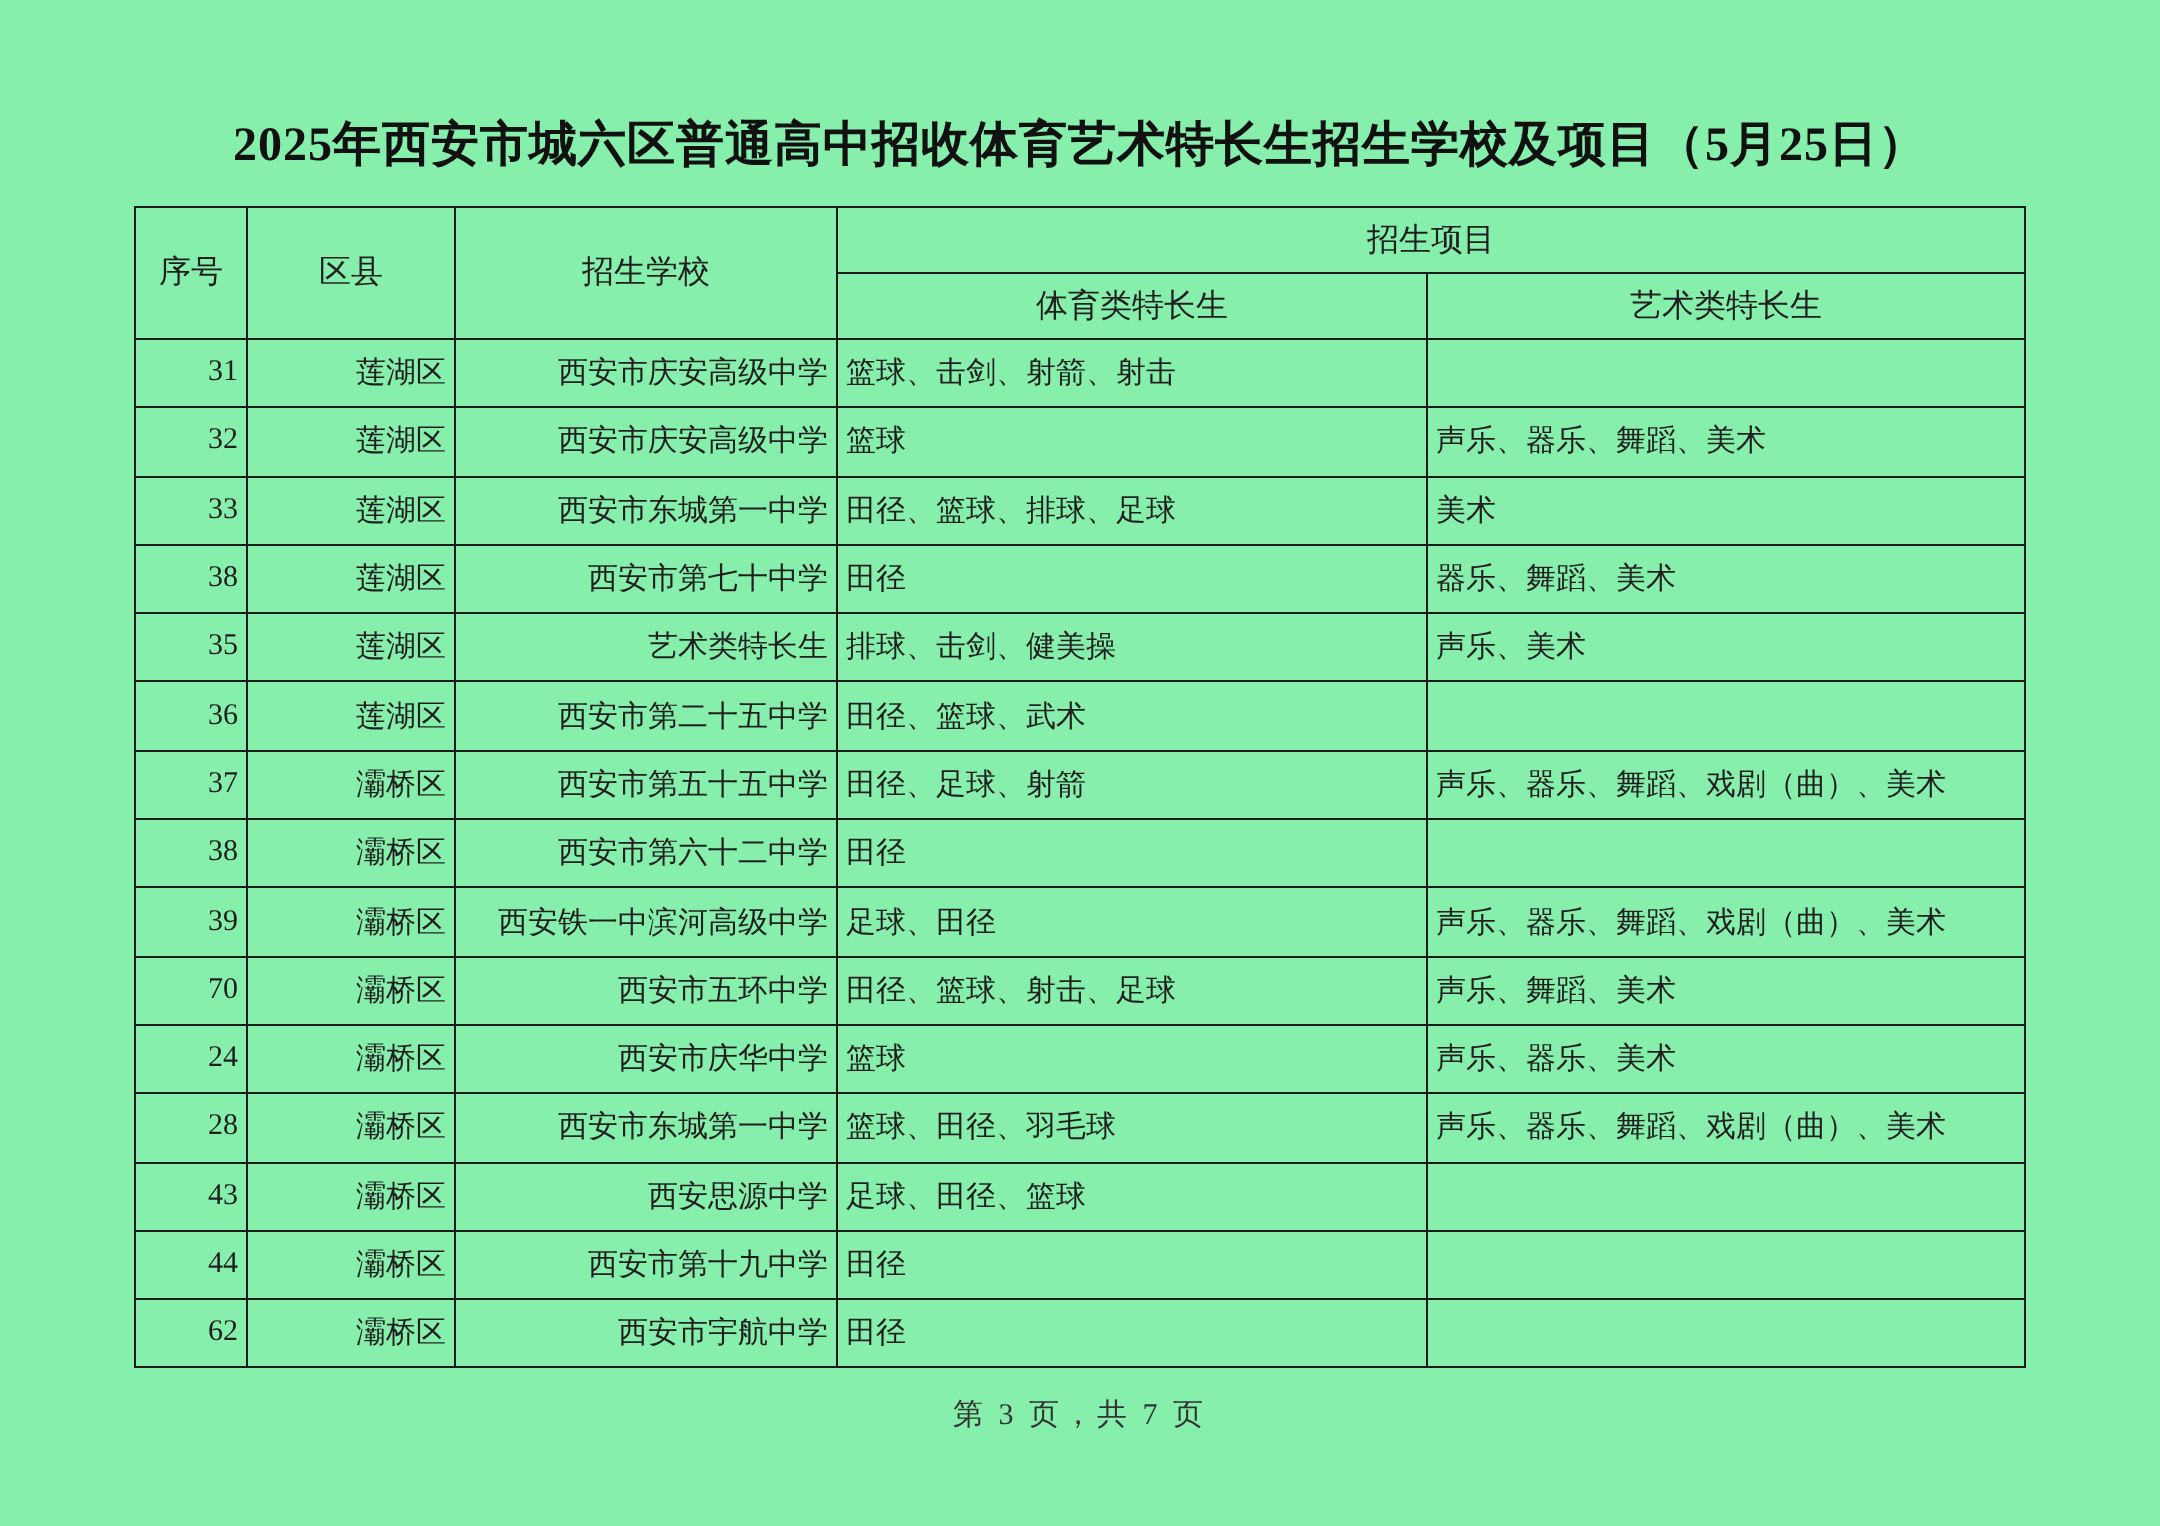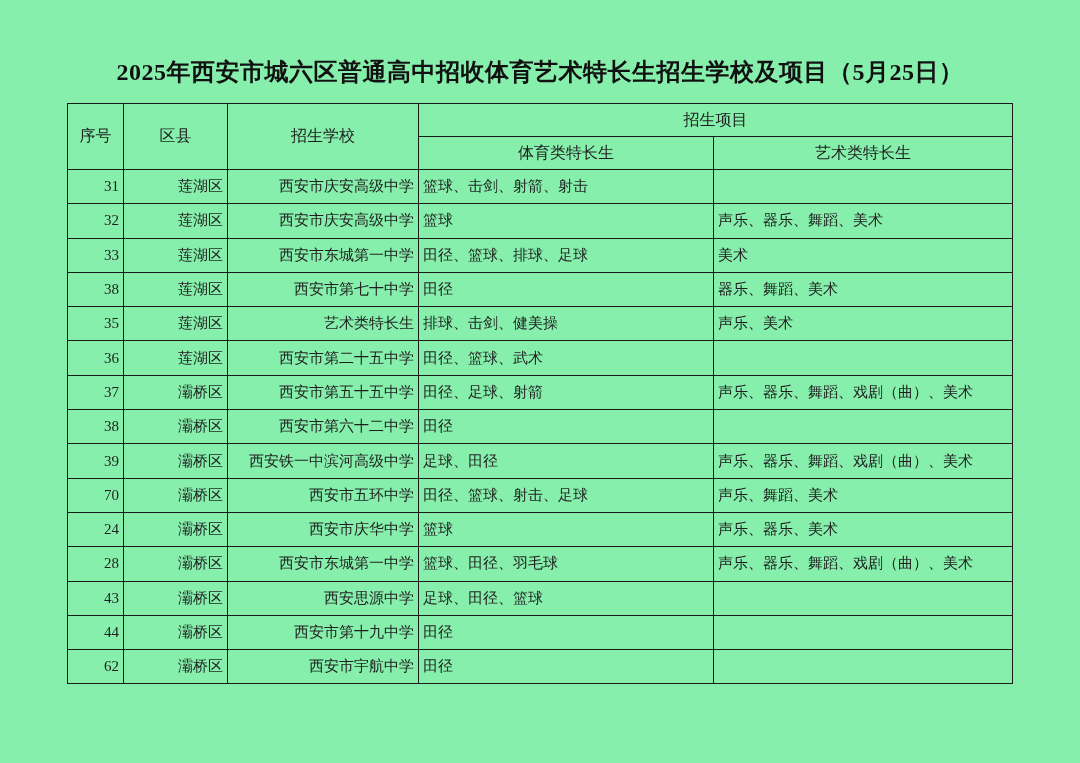--- a/index.html
+++ b/index.html
@@ -207,14 +207,15 @@
   <tr>
     <td class="c-no">62</td>
     <td class="c-district">灞桥区</td>
     <td class="c-school">西安市宇航中学</td>
     <td class="c-sports">田径</td>
     <td class="c-arts"></td>
   </tr>
 </tbody>
   </table>
 
+  <div class="page-footer">第 3 页，共 7 页</div>
 
 </div>
 
 </body></html>

